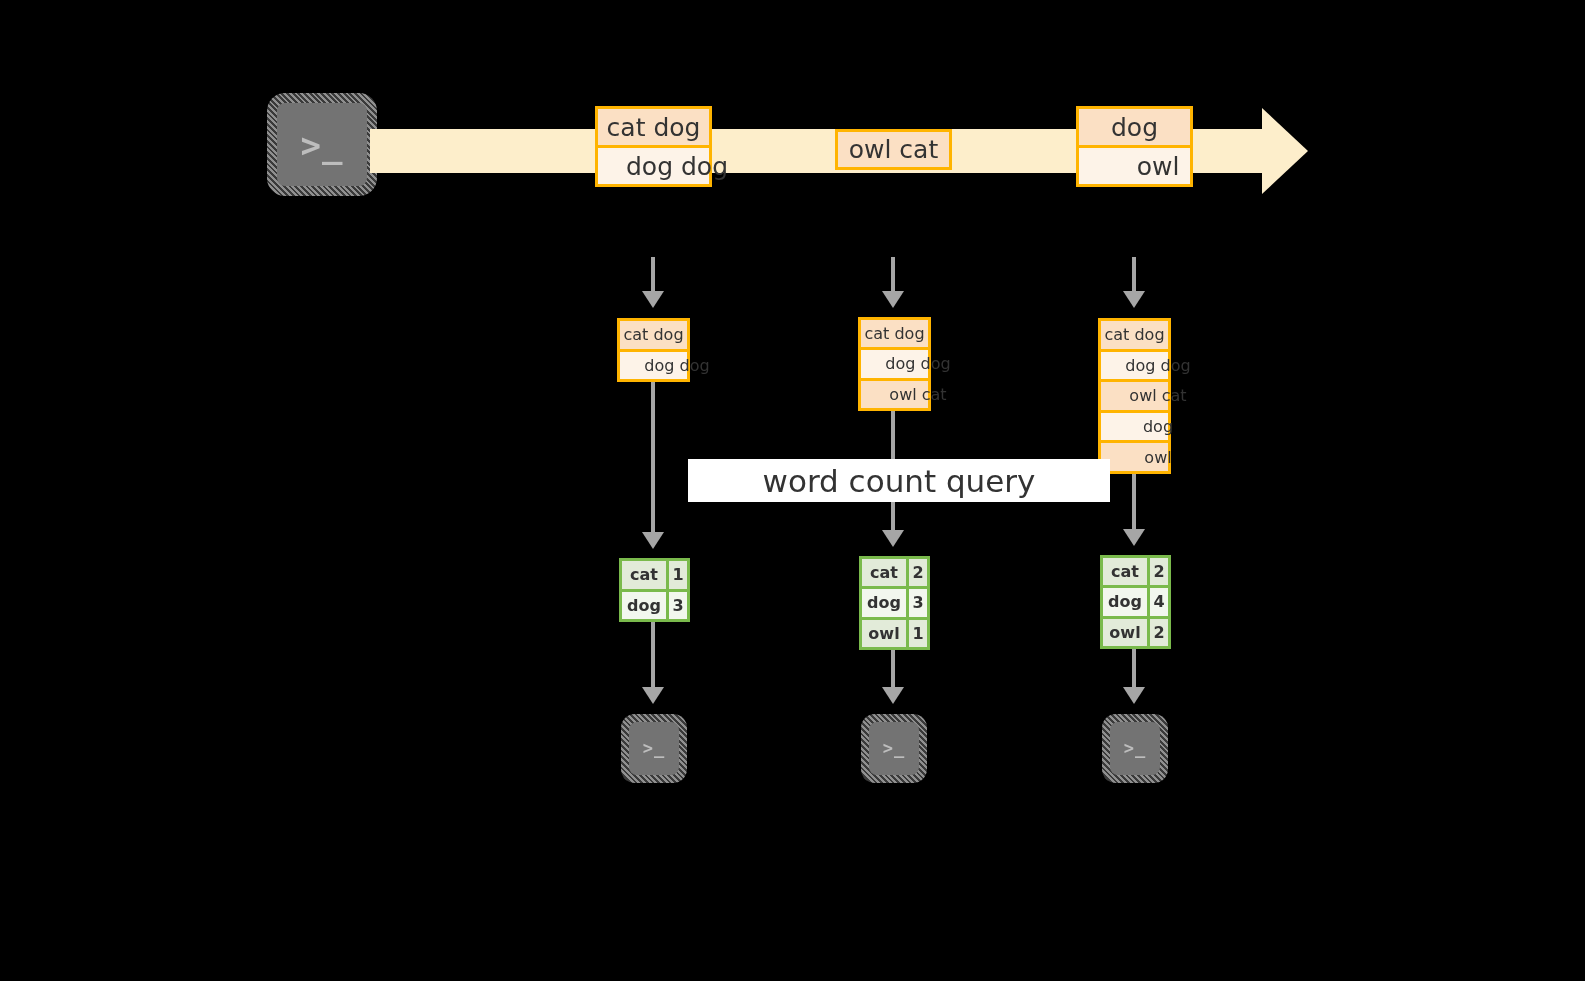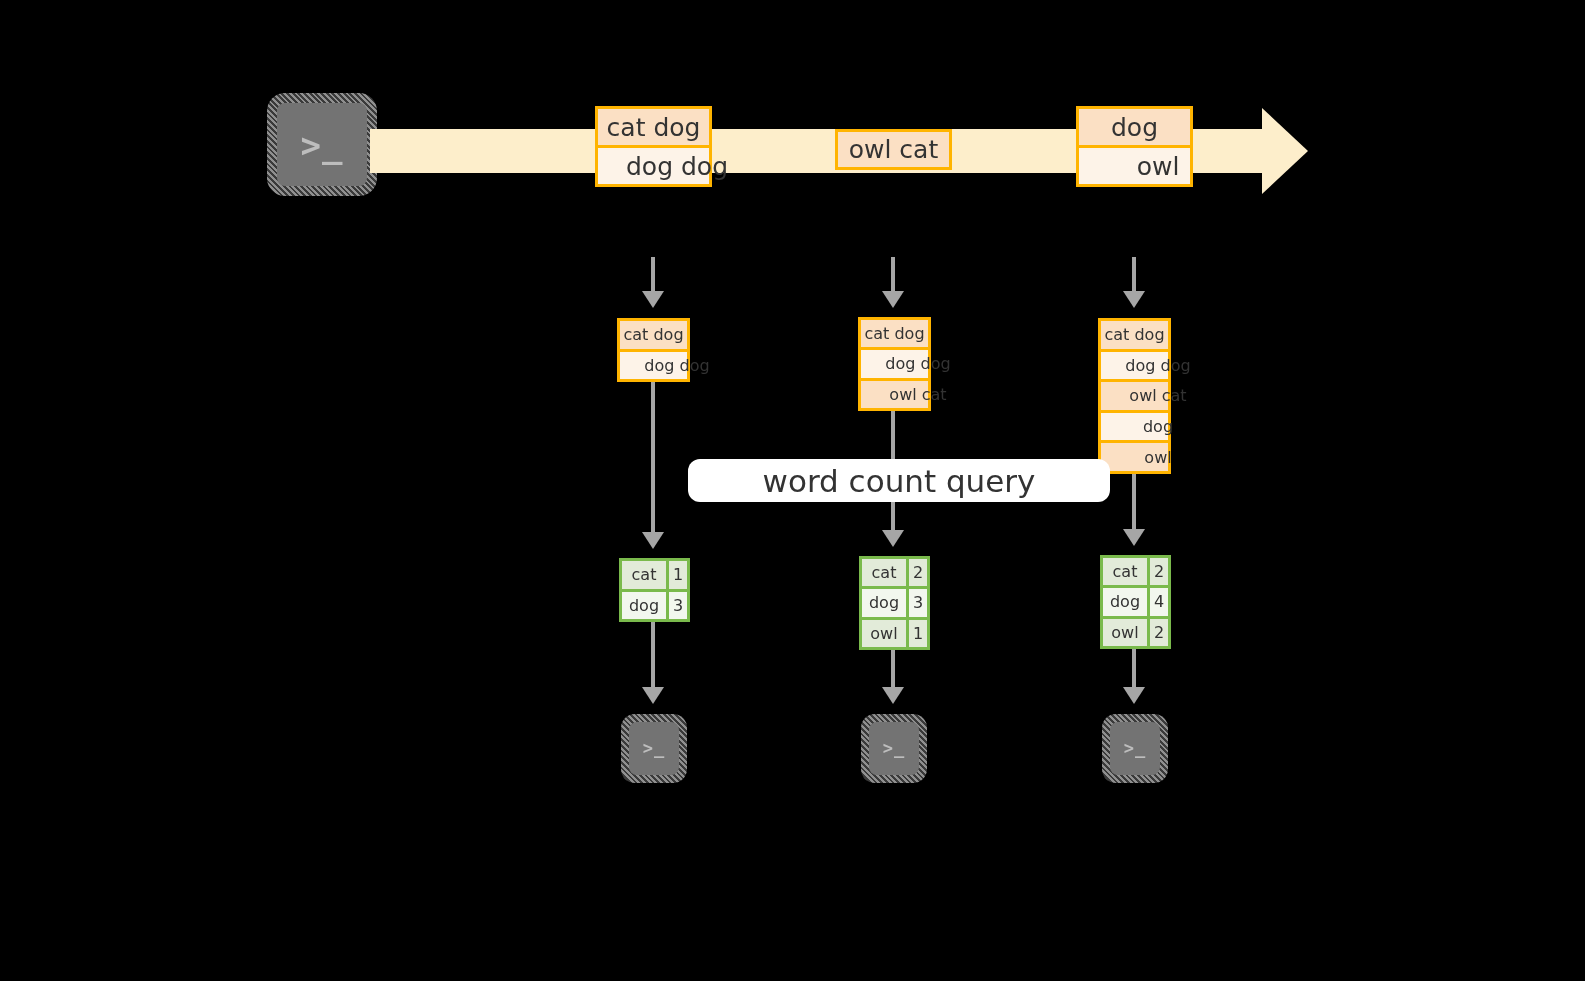--- a/index.html
+++ b/index.html
@@ -89,20 +89,21 @@
   .recbox.sm .cell { font-size: 16px; }
 
   
   .restable {
     position: absolute;
     box-sizing: border-box;
     border: 3px solid #7aba4c;
     background: #f2f7ee;
     display: flex;
     flex-direction: column;
+    font-weight: bold;
   }
   .restable .row {
     box-sizing: border-box;
     flex: 1 1 auto;
     display: flex;
   }
   .restable .row + .row { border-top: 3px solid #7aba4c; }
   .restable .k, .restable .v {
     box-sizing: border-box;
     display: flex;
@@ -269,15 +270,15 @@
   </div>
 
   <div class="vline" style="left:1132px; top:649px; height:41px;"></div>
   <div class="vhead" style="left:1123px; top:687px;"></div>
 
   <div class="terminal small" style="left:1102px; top:714px; width:66px; height:69px;">
     <div class="inner"></div>
     <div class="prompt">&gt;_</div>
   </div>
 
-  <div class="qband" style="left:688px; top:459px; width:422px; height:43px;border-radius:12px;">word count query</div>
+  <div class="qband" style="left:688px; top:459px; width:422px; height:43px;">word count query</div>
 
 </div>
 
 </body></html>

